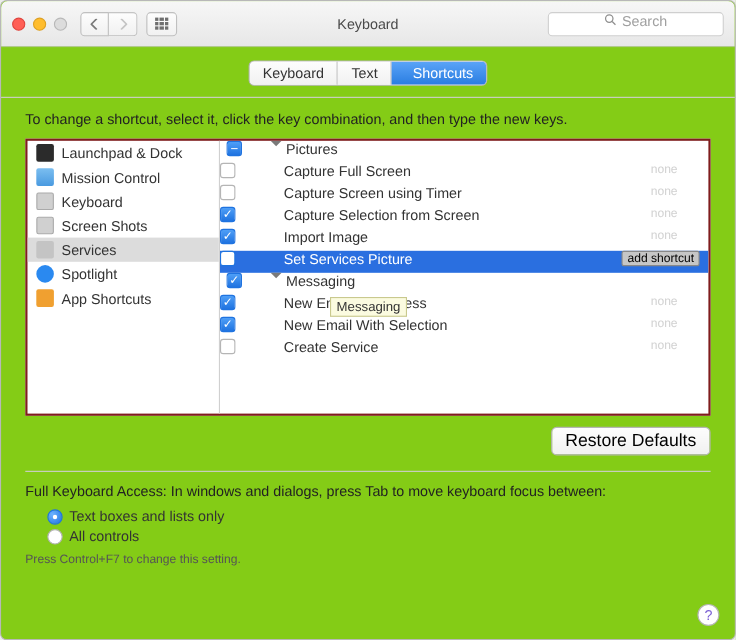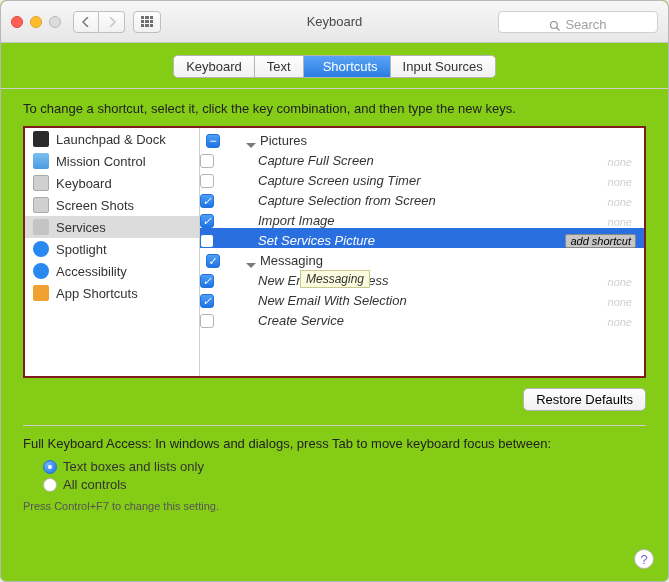--- a/index.html
+++ b/index.html
@@ -15,21 +15,21 @@
 .dot.min { background: #ffbd2e; border: 0.5px solid #dea123; }
 .dot.max { background: #dcdcdc; border: 0.5px solid #b8b8b8; }
 .navbtns { display: flex; margin-left: 12px; gap:0; }
 .navbtn { width: 26px; height: 22px; background: linear-gradient(#fdfdfd,#f1f1f1); border: 1px solid #c0c0c0; font-size: 13px; color:#6f6f6f; display:flex;align-items:center;justify-content:center; cursor:pointer;}
 .navbtn:first-child{border-radius:4px 0 0 4px;}
 .navbtn:last-child{border-radius:0 4px 4px 0; border-left:none;}
 .apps-btn { width:28px; height:22px; margin-left:8px; background:linear-gradient(#fdfdfd,#f1f1f1); border:1px solid #c0c0c0; border-radius:4px; display:flex;align-items:center;justify-content:center;cursor:pointer;}
 .grid3 { width:12px;height:12px; display:grid;grid-template-columns:repeat(3,1fr);grid-template-rows:repeat(3,1fr);gap:1px;}
 .grid3 span{background:#6f6f6f; width:100%;height:100%;}
 .title { position:absolute; left:0; right:0; text-align:center; font-size:13px; color:#4a4a4a; pointer-events:none;}
-.search { margin-left:auto; min-width:160px; height:22px; background:#fff; border:1px solid #cfcfcf; border-radius:4px; display:flex;align-items:flex-end;justify-content:center;color:#a0a0a0;gap:4px;}
+.search { margin-left:auto; min-width:160px; height:22px; background:#fff; border:1px solid #cfcfcf; border-radius:4px; display:flex;align-items:flex-start;justify-content:center;color:#a0a0a0;gap:4px;}
 .search svg{width:12px;height:12px;fill:#8e8e8e;}
 
 
 .tabbar { display:flex; justify-content:center; padding:12px 0 2px;}
 .seg { display:flex; border:1px solid #b5b5b5; border-radius:5px; overflow:hidden; background:#fff;}
 .seg .tab { padding:3px 12px; font-size:13px; color:#333; border-right:1px solid #b5b5b5; cursor:pointer; background:linear-gradient(#fdfdfd,#f1f1f1);}
 .seg .tab:last-child{border-right:none;}
 .seg .tab.active { background:linear-gradient(#5aa4f8,#2a7de1); color:#fff;padding-left:19px;}
 
 .divider { height:1px; background:#cfcfcf; margin:8px 0 0;}
@@ -37,40 +37,40 @@
 
 .instr { font-size:13px; color:#222; margin-bottom:10px;}
 
 .panels { display:flex; gap:0; border:2px solid #7f1d1d; background:#fff; height:252px;}
 .sidebar { width:175px; border-right:1px solid #d0d0d0; overflow:auto;}
 .sidebar .item { display:flex; align-items:center; gap:7px; padding:3px 8px; font-size:13px; cursor:pointer;}
 .sidebar .item.selected { background:#dcdcdc;}
 .icon-sq { width:16px;height:16px; display:inline-block; border-radius:2px;}
 
 .listpane { flex:1; overflow:auto; position:relative;}
-.row { display:flex; align-items:flex-end; height:20px; padding:0 6px 0 6px; font-size:13px; position:relative;}
+.row { display:flex; align-items:flex-start; height:20px; padding:0 6px 0 6px; font-size:13px; position:relative;}
 .row.group { font-weight:400;}
-.row.sub { padding-left:0;font-style:italic;}
+.row.sub { padding-left:0;}
 .row .cb { width:14px;height:14px; border:1px solid #b5b5b5; border-radius:3px; background:#fff; margin-right:8px; display:flex;align-items:center;justify-content:center;flex-shrink:0;}
 .row .cb.checked { background:linear-gradient(#4f9ff7,#1f73e0); border-color:#1f73e0;}
 .row .cb.checked::after{content:"✓";color:#fff;font-size:11px; line-height:1; }
 .row .cb.mixed { background:linear-gradient(#4f9ff7,#1f73e0); border-color:#1f73e0;}
 .row .cb.mixed::after{content:"−";color:#fff;font-size:12px;line-height:1;}
 .row .tri { width:0;height:0; border-style:solid; border-width:5px 5px 0 5px; border-color:#7a7a7a transparent transparent transparent; margin-right:4px; flex-shrink:0;}
 .row .indent1 { width:18px; flex-shrink:0;}
 .row .indent2 { width:36px; flex-shrink:0;}
 .row .label { flex:1; white-space:nowrap; overflow:hidden; text-overflow:ellipsis;}
-.row .shortcut { color:#d1d1d1; font-size:11px; margin-left:auto; margin-right:6px;}
+.row .shortcut { color:#d1d1d1; font-size:11px; margin-left:auto; margin-right:22px;}
 .row.selected { background:#2a6fe0; color:#fff;}
 .row .addshort { background:#c6c6c6; border:1px solid #888; color:#000; font-size:11px; padding:0 4px; border-radius:2px; margin-right:2px;}
 
 .tooltip { position:absolute; background:#fbfbe0; border:1px solid #c9c98e; padding:1px 5px; font-size:12px; color:#333; z-index:10;}
 
 .restore { display:flex; justify-content:flex-end; margin-top:10px;}
-.restore button { padding:3px 12px; background:linear-gradient(#fdfdfd,#f1f1f1); border:1px solid #b5b5b5; border-radius:5px; font-size:13px; cursor:pointer;}
+.restore button { padding:3px 12px; background:linear-gradient(#fdfdfd,#f1f1f1); border:1px solid #b5b5b5; border-radius:5px; font-size:16px; cursor:pointer;}
 
 .divider2 { height:1px; background:#cfcfcf; margin:14px 0 10px;}
 
 .kbaccess { font-size:13px; color:#222; margin-bottom:8px;}
 .radios { margin-left:20px;}
 .radio { display:flex;align-items:center; gap:6px; font-size:13px; margin-bottom:3px;}
 .radiodot { width:14px;height:14px;border-radius:50%; border:1px solid #b5b5b5; background:#fff; display:flex;align-items:center;justify-content:center;}
 .radiodot.on { background:radial-gradient(circle at 30% 30%, #6db3ff, #1f73e0); border-color:#1f73e0;}
 .radiodot.on::after{content:"";width:4px;height:4px;background:#fff;border-radius:50%;}
 
@@ -132,21 +132,20 @@
         </svg>
       <span>Search</span>
     </div>
   </div>
 
   <div class="tabbar">
     <div class="seg">
       <div class="tab">Keyboard</div>
       <div class="tab">Text</div>
       <div class="tab active">Shortcuts</div>
-      <div class="tab">Input Sources</div>
     </div>
   </div>
   <div class="divider"></div>
 
   <div class="content">
     <div class="instr">To change a shortcut, select it, click the key combination, and then type the new keys.</div>
 
     <div class="panels">
       <div class="sidebar">
         <div class="item">
@@ -165,24 +164,20 @@
             <span class="icon-sq ic-screenshots"></span>
             <span>Screen Shots</span>
           </div>
         <div class="item selected">
             <span class="icon-sq ic-services"></span>
             <span>Services</span>
           </div>
         <div class="item">
             <span class="icon-sq ic-spotlight"></span>
             <span>Spotlight</span>
-          </div>
-        <div class="item">
-            <span class="icon-sq ic-access"></span>
-            <span>Accessibility</span>
           </div>
         <div class="item">
             <span class="icon-sq ic-appshort"></span>
             <span>App Shortcuts</span>
           </div>
       </div>
 
       <div class="listpane">
 
         <div class="row group">

